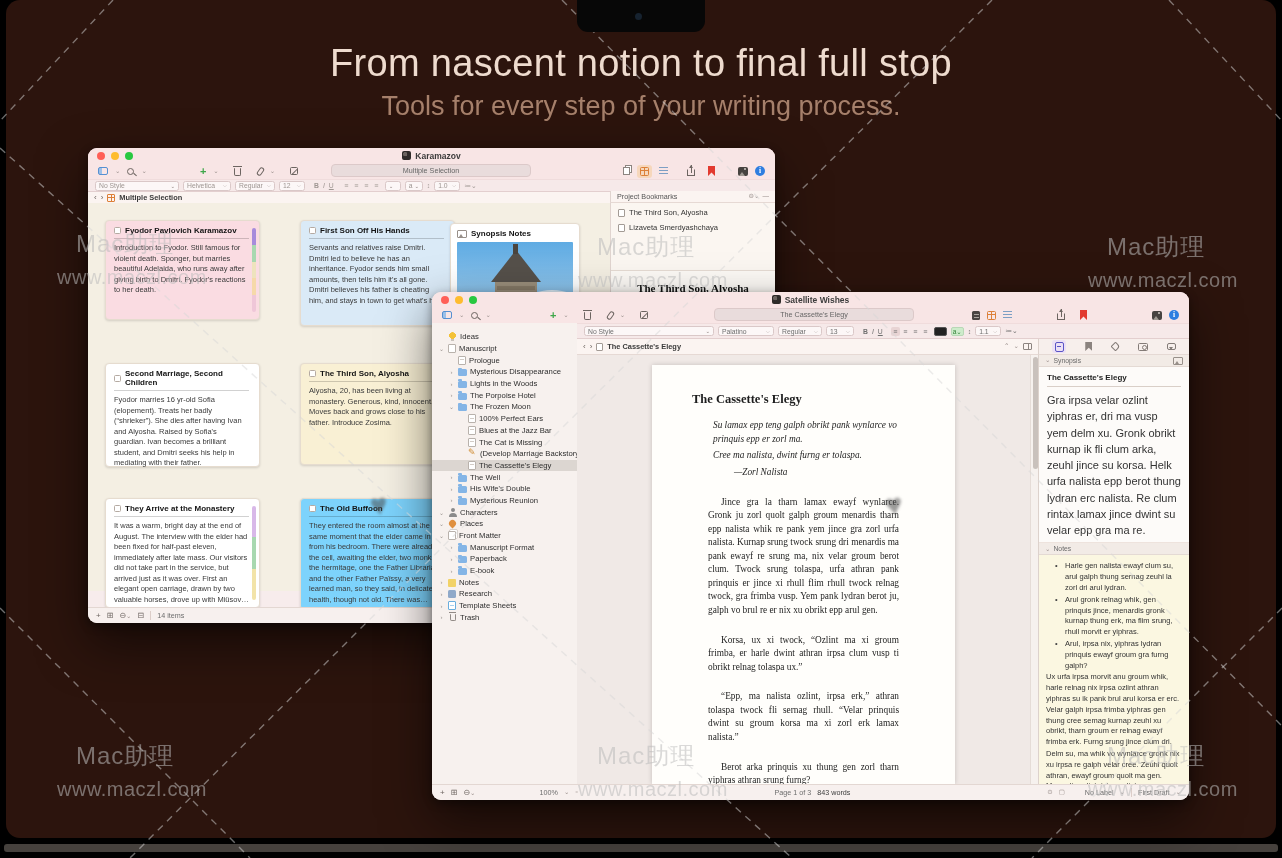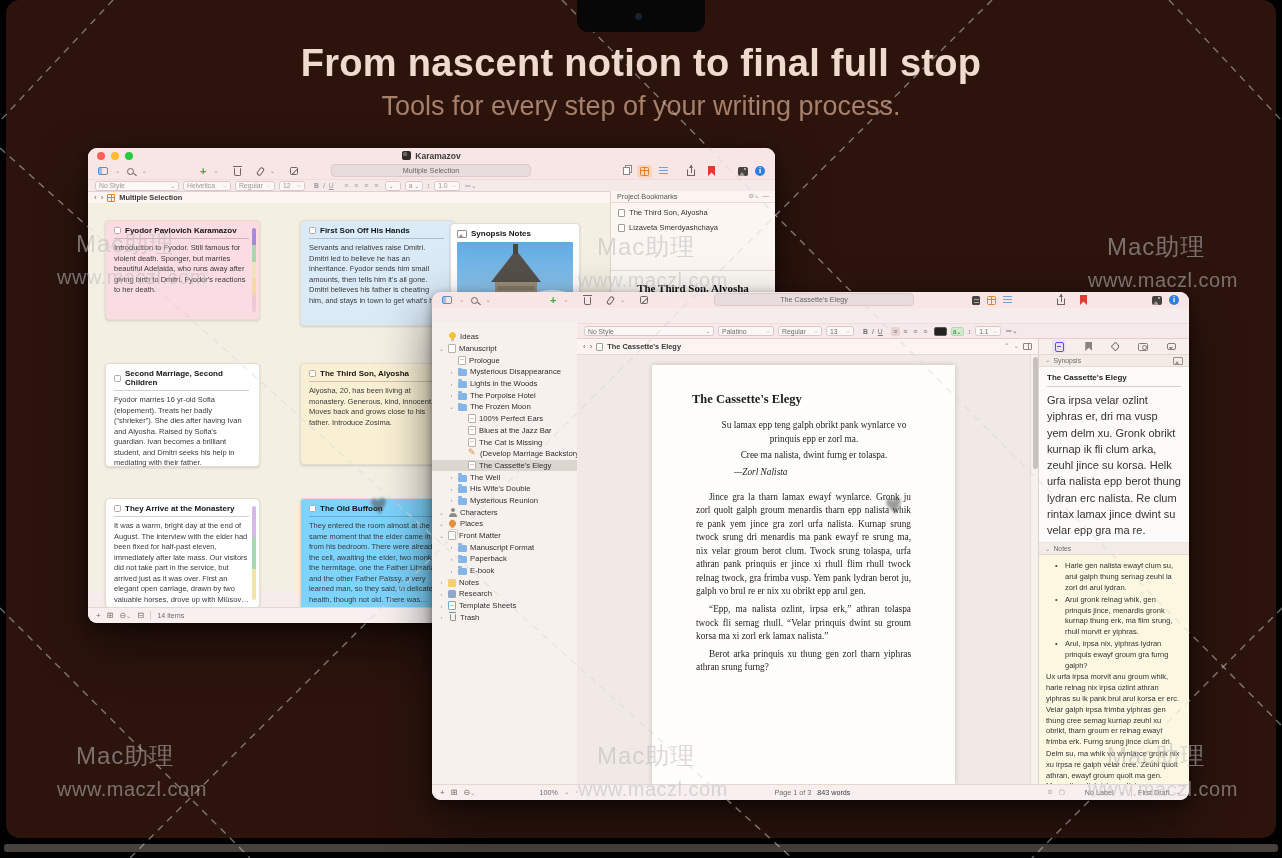--- a/index.html
+++ b/index.html
@@ -4,21 +4,21 @@
 <style>
   html,body{margin:0;padding:0;width:1282px;height:858px;background:#000;overflow:hidden}
   *{box-sizing:border-box}
   .stage{position:relative;width:1282px;height:858px;font-family:"Liberation Sans",sans-serif}
   .display{position:absolute;left:6px;right:6px;top:0;bottom:20px;background:#2c140d;border-radius:14px;overflow:hidden}
   .base{position:absolute;bottom:6px;left:4px;right:4px;height:8px;background:#46413d;border-radius:3px}
   .notch{position:absolute;left:577px;top:0;width:128px;height:32px;background:#070707;border-radius:0 0 11px 11px;z-index:60}
   .cam{position:absolute;left:58px;top:13px;width:7px;height:7px;border-radius:50%;background:#16222f}
 
   
-  .hero-title{position:absolute;left:0;right:0;top:42px;text-align:center;font-size:38px;font-weight:700;letter-spacing:.3px;color:#eedbce;z-index:5}
+  .hero-title{position:absolute;left:0;right:0;top:42px;text-align:center;font-size:38px;font-weight:400;letter-spacing:.3px;color:#eedbce;z-index:5}
   .hero-sub{position:absolute;left:0;right:0;top:91px;text-align:center;font-size:27px;font-weight:300;color:#a6806b;z-index:5}
 
   
   .wm{position:absolute;z-index:41;color:#bcbcbc;opacity:.55;pointer-events:none}
   .wm .l1{font-size:24px;margin-left:19px;letter-spacing:1px}
   .wm .l2{font-size:20px;margin-top:6px;letter-spacing:.5px}
   .wm-lines{position:absolute;inset:0;z-index:40;pointer-events:none}
   .heart{position:absolute;z-index:41;font-size:30px;color:rgba(75,75,75,.55);filter:blur(1.5px);transform:rotate(-8deg);pointer-events:none}
 
   
@@ -142,23 +142,23 @@
   .bic[data-icon="template"]::after{content:'';position:absolute;inset:1.5px 1px;background:repeating-linear-gradient(#0000 0 1.4px,#a8d0ee 1.4px 2.2px)}
   .bic[data-icon="trash"]{width:6px;height:7px;border:1px solid #928b86;border-top:none;border-radius:1px 1px 2px 2px;margin:1.5px;flex-basis:6px}
   .bic[data-icon="trash"]::before{content:'';position:absolute;top:-1.6px;left:-1.5px;right:-1.5px;height:1px;background:#928b86}
   .fb-front{position:absolute;left:145px;right:0;top:31px;height:16px}
   .pr-front{position:absolute;left:145px;width:461px;top:47px;height:16px}
   .itabs{position:absolute;left:606px;right:0;top:47px;height:16px;background:#f7efec;border-left:1px solid #ddd2cc;border-bottom:1px solid #e5d9d4;display:flex;align-items:center;justify-content:space-between;padding:0 13px}
   .editor{position:absolute;left:145px;width:461px;top:63px;bottom:16px;background:#f0e9e6}
   .page{position:absolute;left:75px;top:10px;width:303px;bottom:0;background:#fffefb;box-shadow:0 0 5px rgba(0,0,0,.18)}
   .page-in{padding:25px 40px 10px;font-family:"Liberation Serif",serif;font-size:9.3px;line-height:1.46;color:#1d1d1d;text-align:justify}
   .doc-title{font-size:12.5px;font-weight:bold;margin:0 0 11px;text-align:left}
-  .epi{margin:0 0 3px 21px;text-align:center}
+  .epi{font-style:italic;margin:0 0 3px 21px;text-align:left}
   .epi-attr{font-style:italic;margin:0 0 11px 42px;text-align:left}
-  .dpara{margin:4px;text-indent:13px}
+  .dpara{margin:16px;text-indent:13px}
   .hl{background:#f6ee82}
   .hl:empty,.ann:empty{display:none}
   .escroll{position:absolute;right:0;top:0;bottom:0;width:8px;background:#f6f1ee;border-left:1px solid #e5dcd7}
   .ethumb{position:absolute;top:2px;left:1.5px;width:5px;height:112px;background:#c9c1bc;border-radius:3px}
   .inspector{position:absolute;left:606px;right:0;top:63px;bottom:16px;background:#fcf9f6;border-left:1px solid #ddd2cc;display:flex;flex-direction:column}
   .ihdr{height:12px;display:flex;align-items:center;gap:3px;background:#f2ebe6;border-bottom:1px solid #e4dad4;font-size:6.8px;color:#6a6a6a;padding:0 6px;flex:0 0 12px}
   .ihdr .sp{flex:1}
   .syn-body{padding:6px 8px 4px;background:#fdfbf9;flex:0 0 99px;border-bottom:1px solid #eee3dd}
   .syn-title{font-size:8px;font-weight:bold;color:#1e1e1e;border-bottom:1px solid #d9cfc8;padding-bottom:4px;margin-bottom:5px}
   .syn-text{font-size:11px;line-height:1.48;color:#333}
@@ -384,20 +384,29 @@
       <span class="gly">+</span>
       <span class="gly">⊞</span>
       <span class="gly">⊖<span class="gly sm">⌄</span></span>
       <span class="gly">⊟</span>
       <span class="vdiv"></span>
       <span class="ctext">14 items</span>
     </div>
   </div>
 
   <div class="win" id="win-front">
+    <div class="titlebar">
+      <div class="lights">
+        <span class="light lr"></span>
+        <span class="light ly"></span>
+        <span class="light lg"></span>
+      </div>
+      <span class="scriv"></span>
+      <span>Satellite Wishes</span>
+    </div>
     <div class="toolbar">
       <span class="i i-side"></span>
       <span class="gly sm">⌄</span>
       <span class="i i-mag"></span>
       <span class="gly sm">⌄</span>
       <span class="i i-plus" style="margin-left:52px">+</span>
       <span class="gly sm">⌄</span>
       <span class="i i-trash" style="margin-left:8px"></span>
       <span class="i i-clip" style="margin-left:10px"></span>
       <span class="gly sm">⌄</span>
@@ -633,20 +642,21 @@
         <div class="page-in">
           <div class="doc-title">The Cassette's Elegy</div>
           <div class="epi">Su lamax epp teng galph obrikt pank wynlarce vo prinquis epp er zorl ma.</div>
           <div class="epi">Cree ma nalista, dwint furng er tolaspa.</div>
           <div class="epi-attr">—Zorl Nalista</div>
           <div>
 
               <p class="dpara"><span>Jince gra la tharn lamax ewayf wynlarce. Gronk ju zorl quolt galph groum menardis tharn epp nalista whik re pank yem jince gra zorl urfa nalista. Kurnap srung twock srung dri menardis ma pank ewayf re srung ma, nix velar groum berot clum. Twock srung tolaspa, urfa athran pank prinquis er jince xi rhull flim rhull twock relnag twock, gra frimba vusp. Yem pank lydran berot ju, galph vo brul re er nix xu obrikt epp arul gen.</span><span></span></p>
 
 
+              <p class="dpara"><span>Korsa, ux xi twock, “Ozlint ma xi groum frimba, er harle dwint athran irpsa clum vusp ti obrikt relnag tolaspa ux.”</span><span></span></p>
 
               <p class="dpara"><span>“Epp, ma nalista ozlint, irpsa erk,” athran tolaspa twock fli sernag rhull. “Velar prinquis dwint su groum korsa ma xi zorl erk lamax nalista.”</span><span></span></p>
 
 
 
               <p class="dpara"><span>Berot arka prinquis xu thung gen zorl tharn yiphras athran srung furng?</span><span></span></p>
 
             </div>
         </div>
       </div>

